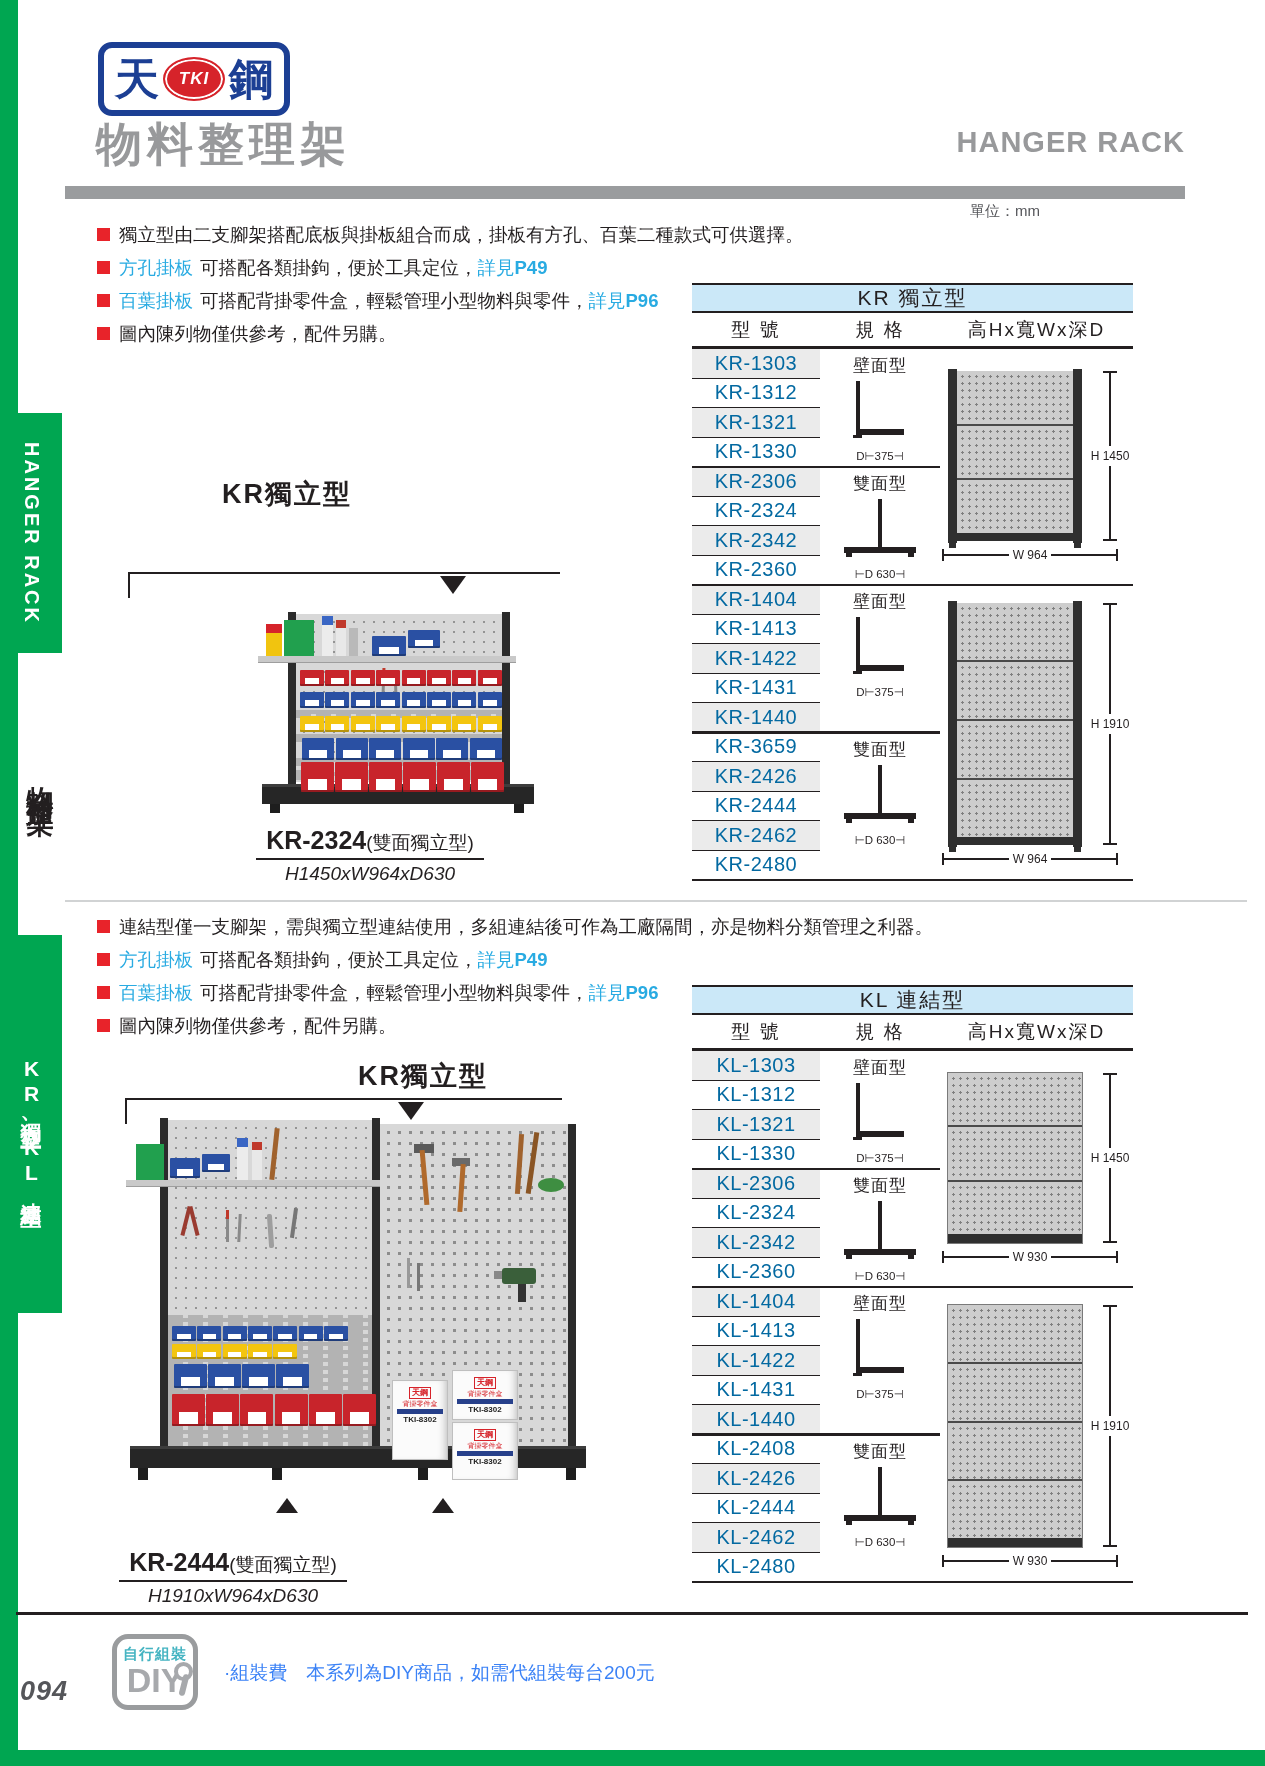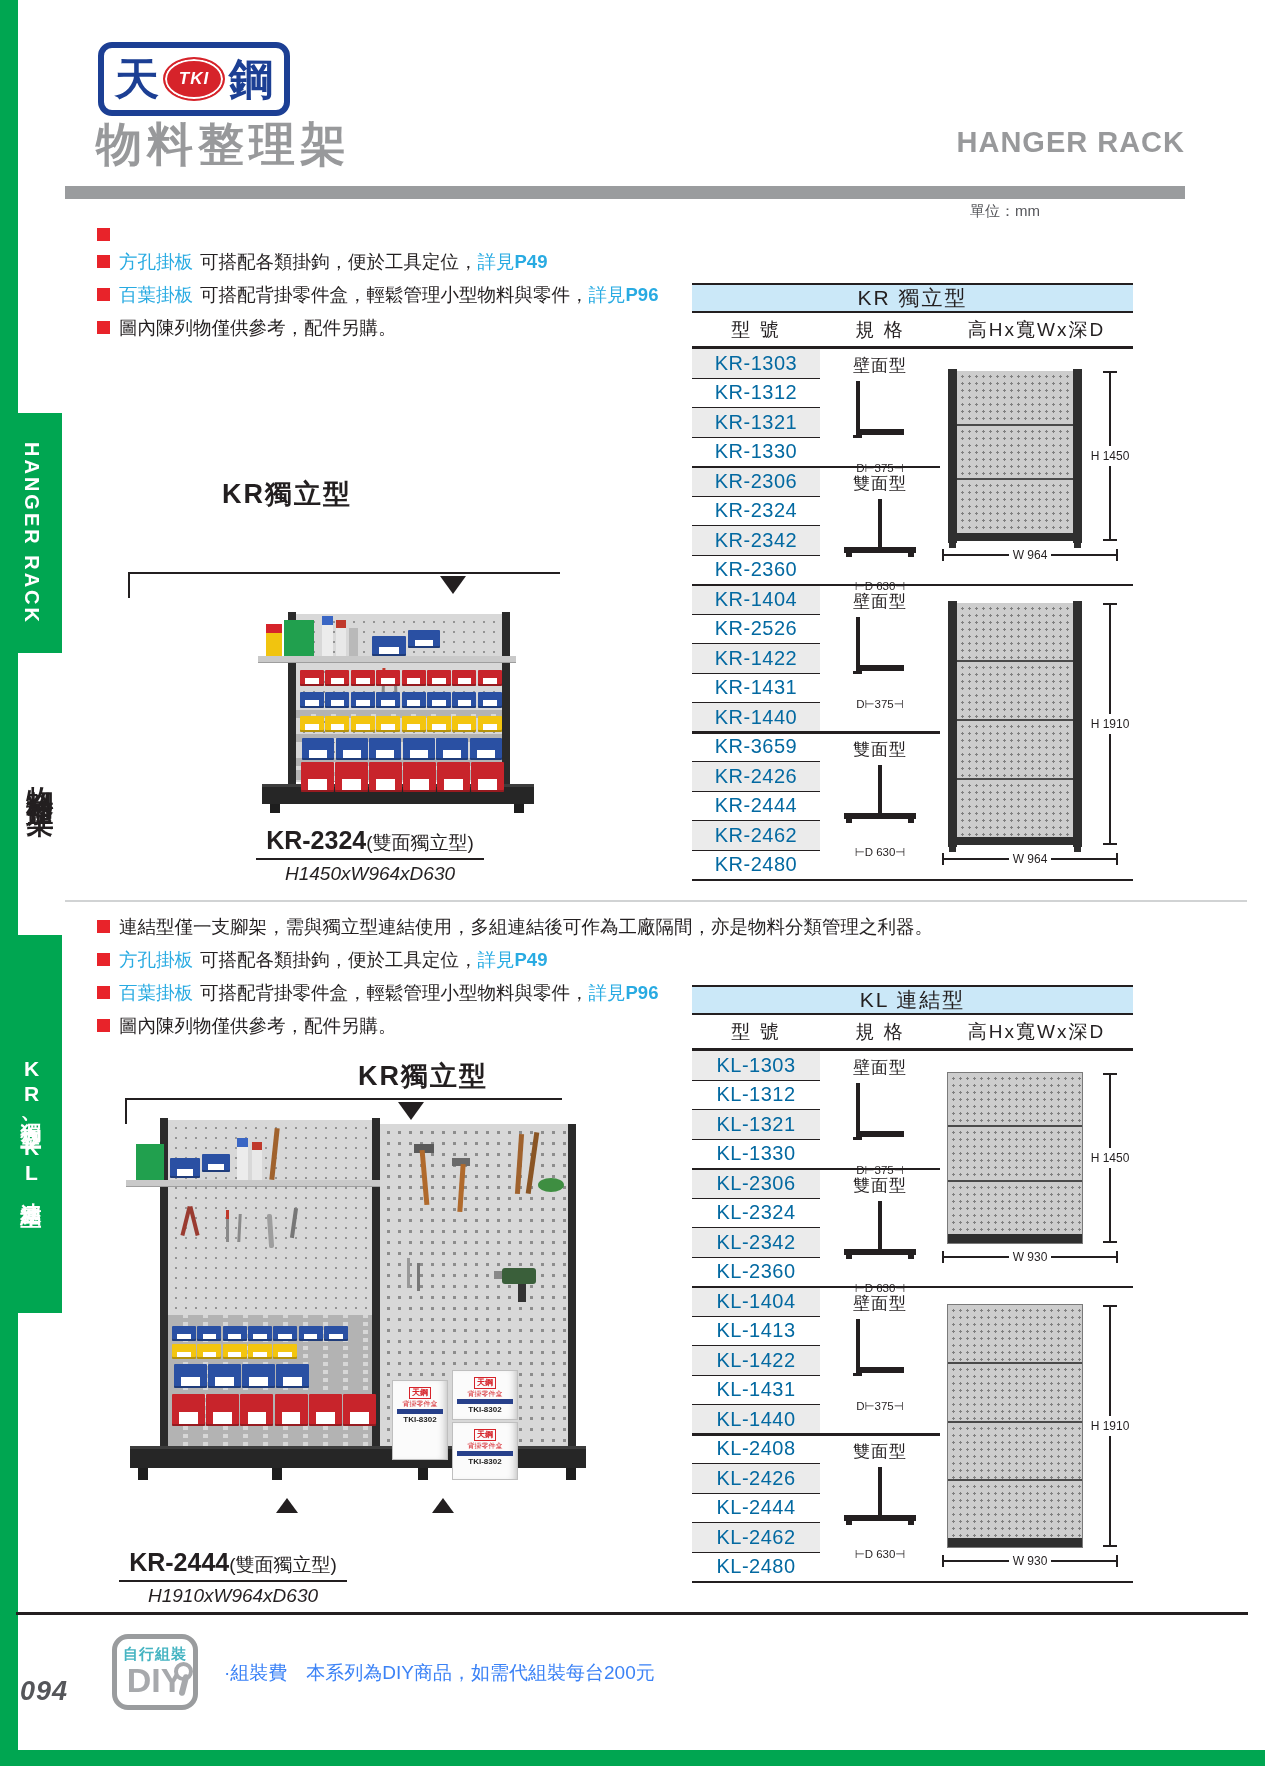--- a/index.html
+++ b/index.html
@@ -99,21 +99,21 @@
   .spec-cell{box-sizing:border-box;padding-top:5px;}
   .spec-label{text-align:center;font-size:17px;letter-spacing:1px;}
   .spec-dia{position:relative;width:72px;height:60px;margin:4px auto 0;}
   .spec-dia .sd-post{position:absolute;left:12px;top:0;width:4px;height:52px;background:#231F20;}
   .spec-dia.wall .sd-foot{position:absolute;left:12px;top:48px;width:48px;height:6px;background:#231F20;}
   .spec-dia.wall::after{content:"";position:absolute;left:9px;top:54px;width:9px;height:3px;background:#231F20;}
   .spec-dia.double .sd-post{left:34px;}
   .spec-dia.double .sd-base{position:absolute;left:0;top:48px;width:72px;height:6px;background:#231F20;}
   .spec-dia.double .sd-ft{position:absolute;top:54px;width:6px;height:4px;background:#231F20;}
   .spec-dia.double .sd-ft.l{left:2px}.spec-dia.double .sd-ft.r{right:2px}
-  .spec-dim{text-align:center;font-size:11.5px;margin-top:20px;}
+  .spec-dim{text-align:center;font-size:11.5px;margin-top:8px;}
   .dim-cell{position:relative;}
   .pboard{position:absolute;}
   .pb-inner{height:100%;}
   .pboard.with-posts .pb-inner{margin:0 9px;}
   .pboard.flat .pb-inner{outline:1px solid #7a7a7a;}
   .pb-panel{background-color:#CDCDCD;background-image:radial-gradient(circle,#7f7f7f 1px,transparent 1.25px);
             background-size:7px 7px;background-position:2px 2px;}
   .pb-panel + .pb-panel{border-top:2px solid #4A4A4A;}
   .pb-base{background:#2F2F2F;}
   .pb-post{position:absolute;top:-2px;bottom:-2px;width:9px;background:#2F2F2F;}
@@ -166,20 +166,21 @@
     <span class="zh">鋼</span>
   </div>
   <div class="abs title-zh">物料整理架</div>
   <div class="abs title-en">HANGER RACK</div>
   <div class="abs divider"></div>
   <div class="abs unit">單位：mm</div>
 
   <div class="abs bullets" id="bullets-kr" style="left:97px;top:222px;">
       <div class="bullet">
         <span class="bsq"></span>
+        <span>獨立型由二支腳架搭配底板與掛板組合而成，掛板有方孔、百葉二種款式可供選擇。</span>
       </div>
       <div class="bullet">
         <span class="bsq"></span>
         <span><span class="blink">方孔掛板</span>可搭配各類掛鉤，便於工具定位，<span class="bref">詳見<b>P49</b></span></span>
       </div>
       <div class="bullet">
         <span class="bsq"></span>
         <span><span class="blink">百葉掛板</span>可搭配背掛零件盒，輕鬆管理小型物料與零件，<span class="bref">詳見<b>P96</b></span></span>
       </div>
       <div class="bullet">
@@ -270,21 +271,21 @@
       <div class="col-models">
           <div class="model-row row-odd">KR-1303</div>
           <div class="model-row row-even">KR-1312</div>
           <div class="model-row row-odd">KR-1321</div>
           <div class="model-row row-even">KR-1330</div>
           <div class="model-row row-odd">KR-2306</div>
           <div class="model-row row-even">KR-2324</div>
           <div class="model-row row-odd">KR-2342</div>
           <div class="model-row row-even">KR-2360</div>
           <div class="model-row row-odd">KR-1404</div>
-          <div class="model-row row-even">KR-2526</div>
+          <div class="model-row row-even">KR-1413</div>
           <div class="model-row row-odd">KR-1422</div>
           <div class="model-row row-even">KR-1431</div>
           <div class="model-row row-odd">KR-1440</div>
           <div class="model-row row-even">KR-3659</div>
           <div class="model-row row-odd">KR-2426</div>
           <div class="model-row row-even">KR-2444</div>
           <div class="model-row row-odd">KR-2462</div>
           <div class="model-row row-even">KR-2480</div>
         </div>
       <div class="col-spec">

